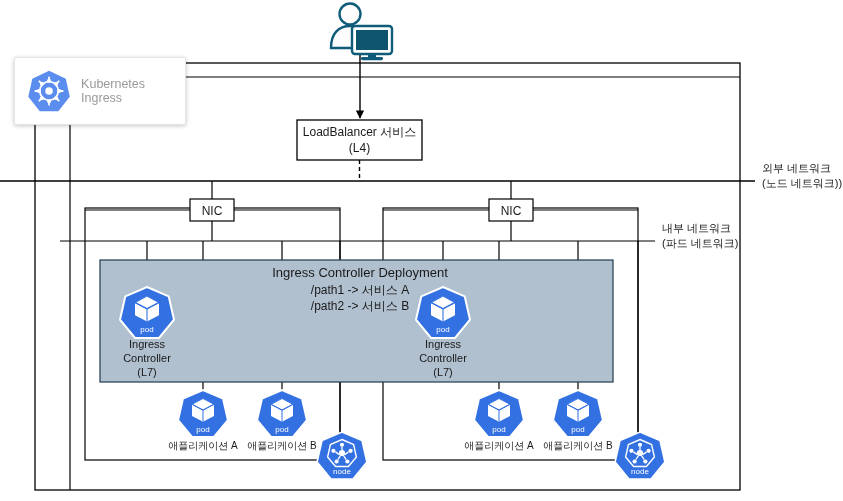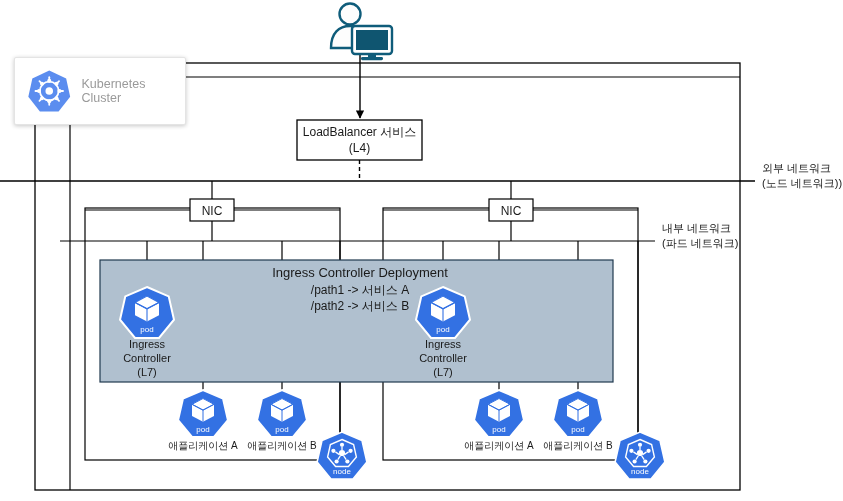--- a/index.html
+++ b/index.html
@@ -234,16 +234,16 @@
         <circle cx="50" cy="27" r="4.5"></circle>
         <circle cx="50" cy="73" r="4.5"></circle>
         <circle cx="27" cy="50" r="4.5"></circle>
         <circle cx="73" cy="50" r="4.5"></circle>
         <circle cx="33.7" cy="33.7" r="4.5"></circle>
         <circle cx="66.3" cy="33.7" r="4.5"></circle>
         <circle cx="33.7" cy="66.3" r="4.5"></circle>
         <circle cx="66.3" cy="66.3" r="4.5"></circle>
       </g>
     </svg>
-    <span class="cap">Kubernetes Cluster</span>
+    <span class="cap">Kubernetes Ingress</span>
   </div>
 
 </div>
 
 </body></html>

